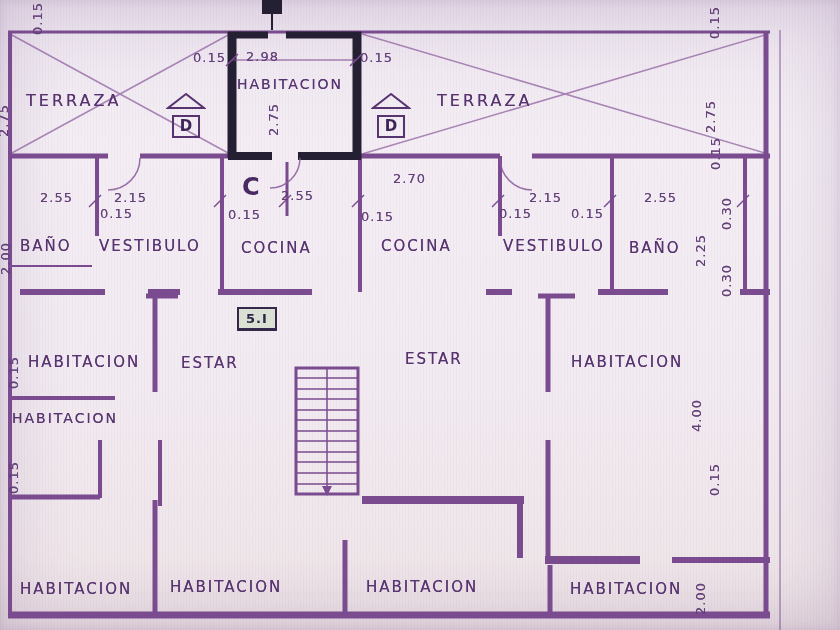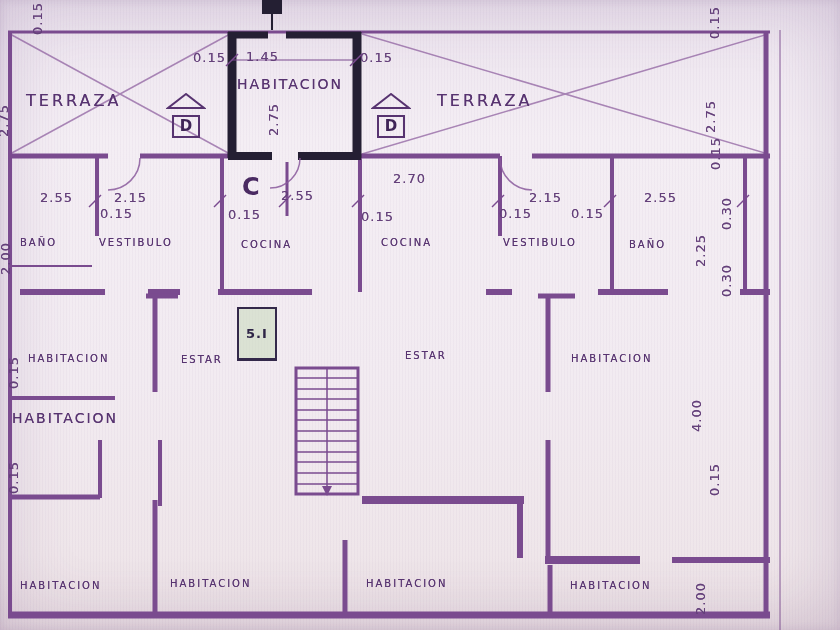--- a/index.html
+++ b/index.html
@@ -6,40 +6,40 @@
   .sheet{
     position:relative;width:840px;height:630px;overflow:hidden;
     font-family:"DejaVu Sans",sans-serif;color:#5a3472;
     background:
       repeating-linear-gradient(90deg, rgba(130,95,150,.045) 0 1px, transparent 1px 3px),
       linear-gradient(180deg,#ece4ee 0%,#f4eef4 22%,#f2ebf1 60%,#efe6ea 88%,#e9dee2 100%);
     box-shadow: inset 0 0 70px rgba(95,55,115,.20), inset 0 0 10px rgba(95,55,115,.12);
   }
   svg.linework{position:absolute;left:0;top:0;}
   .lbl{
-    position:absolute;font-size:10px;letter-spacing:2px;white-space:nowrap;
+    position:absolute;font-size:15px;letter-spacing:2px;white-space:nowrap;
     color:#573370;text-shadow:0 0 .6px rgba(87,51,112,.75);
   }
   .dim{
     position:absolute;font-size:13px;letter-spacing:1px;white-space:nowrap;
     color:#64407a;text-shadow:0 0 .5px rgba(100,64,122,.7);
   }
   .vdim{
     position:absolute;font-size:13px;letter-spacing:1px;white-space:nowrap;
     color:#64407a;writing-mode:vertical-rl;transform:rotate(180deg);
     text-shadow:0 0 .5px rgba(100,64,122,.7);
   }
   .dmark{position:absolute;width:40px;text-align:center;}
   .dmark .dletter{
     width:24px;height:19px;line-height:19px;margin:2px auto 0;
     border:2px solid #573370;font-size:15px;font-weight:bold;color:#3f2457;
   }
   .cletter{position:absolute;font-size:24px;font-weight:bold;color:#4a2a62;letter-spacing:0;}
   .sbox{
-    position:absolute;border:2px solid #33284a;padding:16px 7px;line-height:17px;
+    position:absolute;border:2px solid #33284a;padding:1px 7px;line-height:17px;
     font-size:13px;font-weight:bold;color:#2f2547;letter-spacing:1px;
     background:rgba(190,214,176,.45);border-bottom-width:3px;text-align:center;
   }
 </style>
 </head>
 <body>
 
 <div class="sheet">
 
   <svg class="linework" width="840" height="630" viewBox="0 0 840 630">
@@ -179,21 +179,21 @@
   <div class="dmark" style="left:371px;top:93px">
     <svg width="40" height="16">
       <polygon points="20,1 2,15 38,15" fill="none" stroke="#573370" stroke-width="2"></polygon>
     </svg>
     <div class="dletter">D</div>
   </div>
   <div class="cletter" style="left:242px;top:173px">C</div>
   <div class="sbox" style="left:237px;top:307px">5.I</div>
 
   <div class="dim" style="left:193px;top:50px">0.15</div>
-  <div class="dim" style="left:246px;top:49px">1.45</div>
+  <div class="dim" style="left:246px;top:49px">2.98</div>
   <div class="dim" style="left:360px;top:50px">0.15</div>
 
   <div class="dim" style="left:40px;top:190px">2.55</div>
   <div class="dim" style="left:100px;top:206px">0.15</div>
   <div class="dim" style="left:114px;top:190px">2.15</div>
   <div class="dim" style="left:228px;top:207px">0.15</div>
   <div class="dim" style="left:281px;top:188px">2.55</div>
   <div class="dim" style="left:361px;top:209px">0.15</div>
   <div class="dim" style="left:393px;top:171px">2.70</div>
   <div class="dim" style="left:499px;top:206px">0.15</div>

